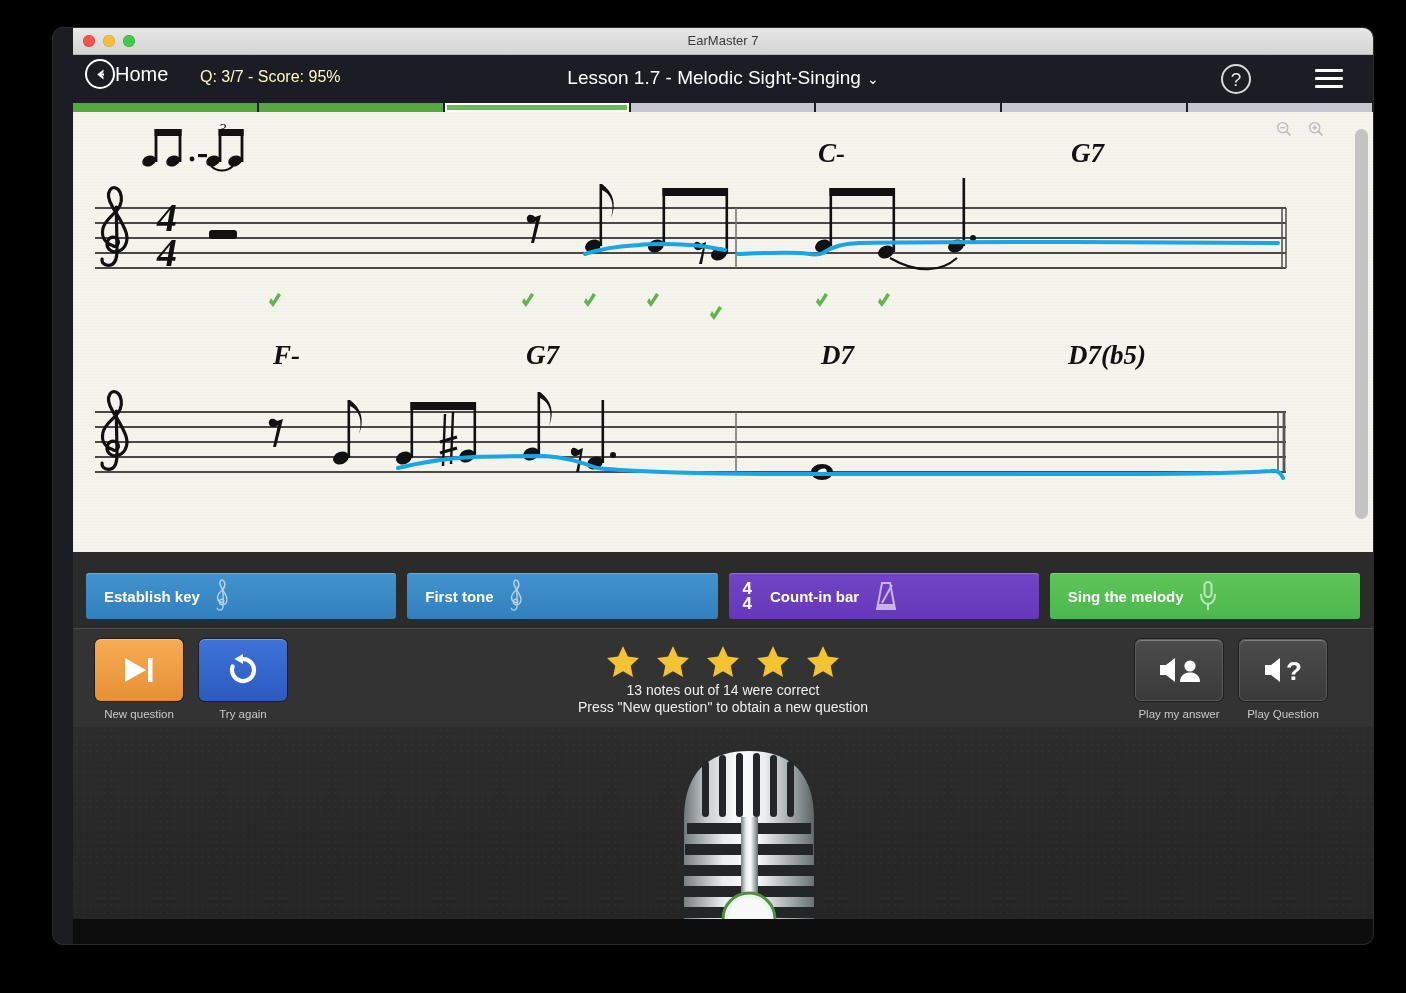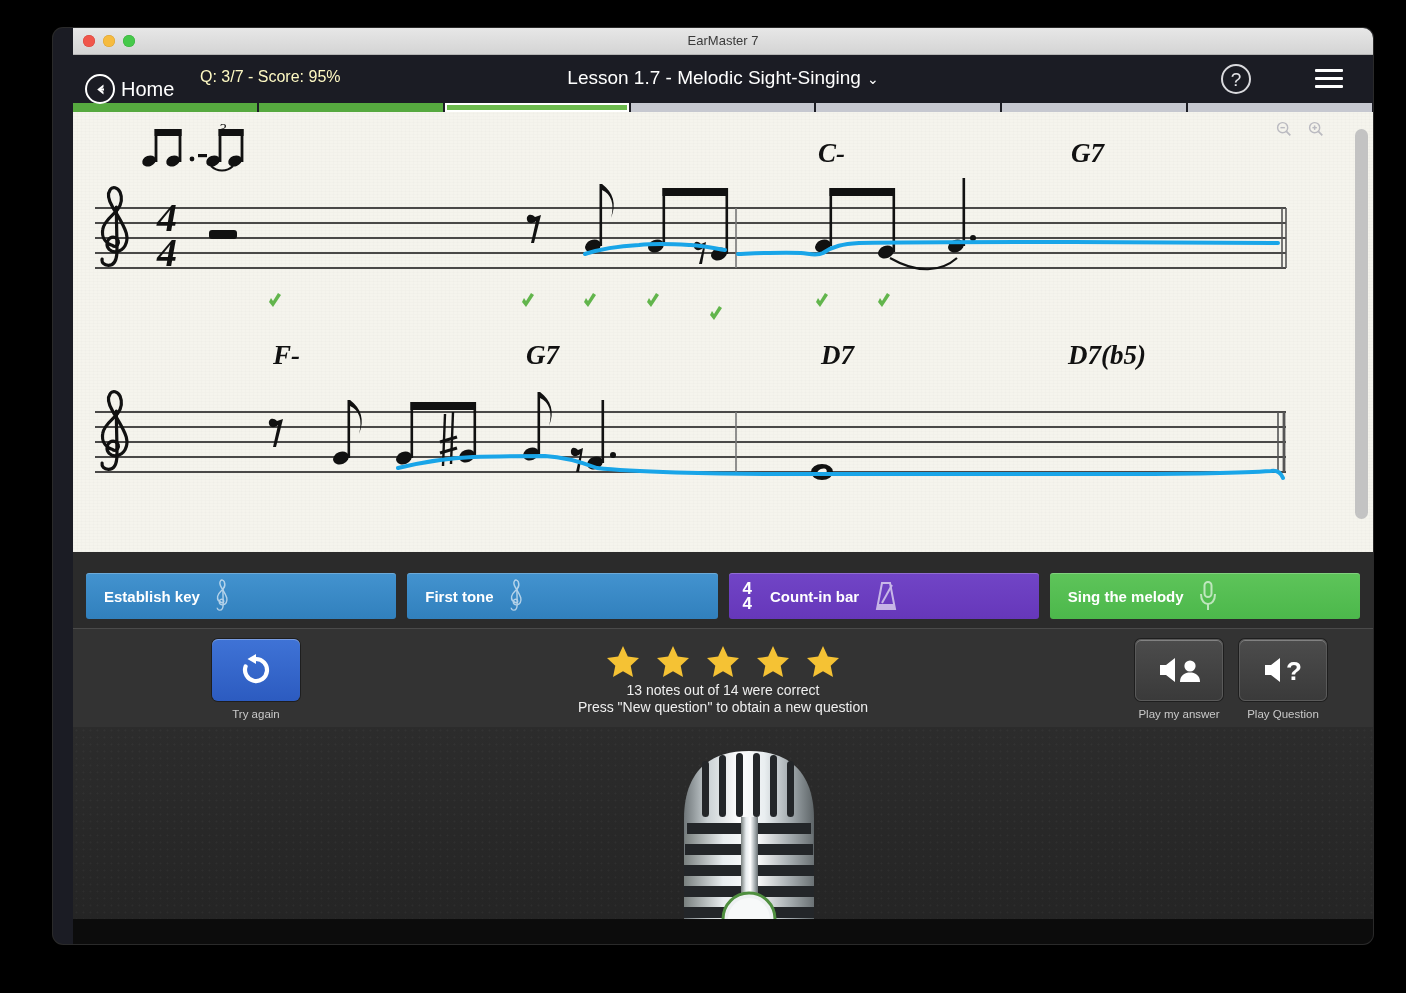--- a/index.html
+++ b/index.html
@@ -59,24 +59,23 @@
 
   
   .appbar {
     position: relative;
     height: 48px;
     background: #1b1c24;
   }
   .home-btn {
     position: absolute;
     left: 12px;
-    top: 19px;
+    top: 4px;
     display: flex;
     align-items: center;
-    gap: 6px;
     cursor: pointer;
   }
   .home-circle {
     width: 30px; height: 30px;
     border-radius: 50%;
     border: 2px solid #ffffff;
     display: flex; align-items: center; justify-content: center;
     box-sizing: border-box;
   }
   .home-label { color: #ffffff; font-size: 20px; }
@@ -606,22 +605,31 @@
             <rect x="6.5" y="2" width="7" height="15" rx="3.5" fill="none" stroke="#ffffff" stroke-width="2"></rect>
             <path d="M3,14 C3,21 6.5,24 10,24 C13.5,24 17,21 17,14" fill="none" stroke="#ffffff" stroke-width="2"></path>
             <line x1="10" y1="24" x2="10" y2="30" stroke="#ffffff" stroke-width="2"></line>
           </svg>
         </span>
       </div>
     </div>
 
     <div class="feedback">
 
-
-      <div class="btn-col" style="left:139px;">
+      <div class="btn-col" style="left:22px;">
+        <div class="bigbtn bb-orange">
+          <svg width="36" height="30" viewBox="0 0 36 30">
+            <path d="M4,3 L25,15 L4,27 Z" fill="#ffffff"></path>
+            <rect x="27" y="3" width="4.5" height="24" fill="#ffffff"></rect>
+          </svg>
+        </div>
+        <div class="btn-caption">New question</div>
+      </div>
+
+      <div class="btn-col" style="left:126px;">
         <div class="bigbtn bb-blue">
           <svg width="34" height="32" viewBox="0 0 34 32">
             <path d="M17,5 A11,11 0 1 1 6.6,12.4" fill="none" stroke="#ffffff" stroke-width="4.2" stroke-linecap="round"></path>
             <path d="M17,0 L17,10 L8.5,5 Z" fill="#ffffff"></path>
           </svg>
         </div>
         <div class="btn-caption">Try again</div>
       </div>
 
       <div class="stars" id="stars"><svg width="34" height="33" viewBox="0 0 34 33" style="margin: 0px 8px;">

